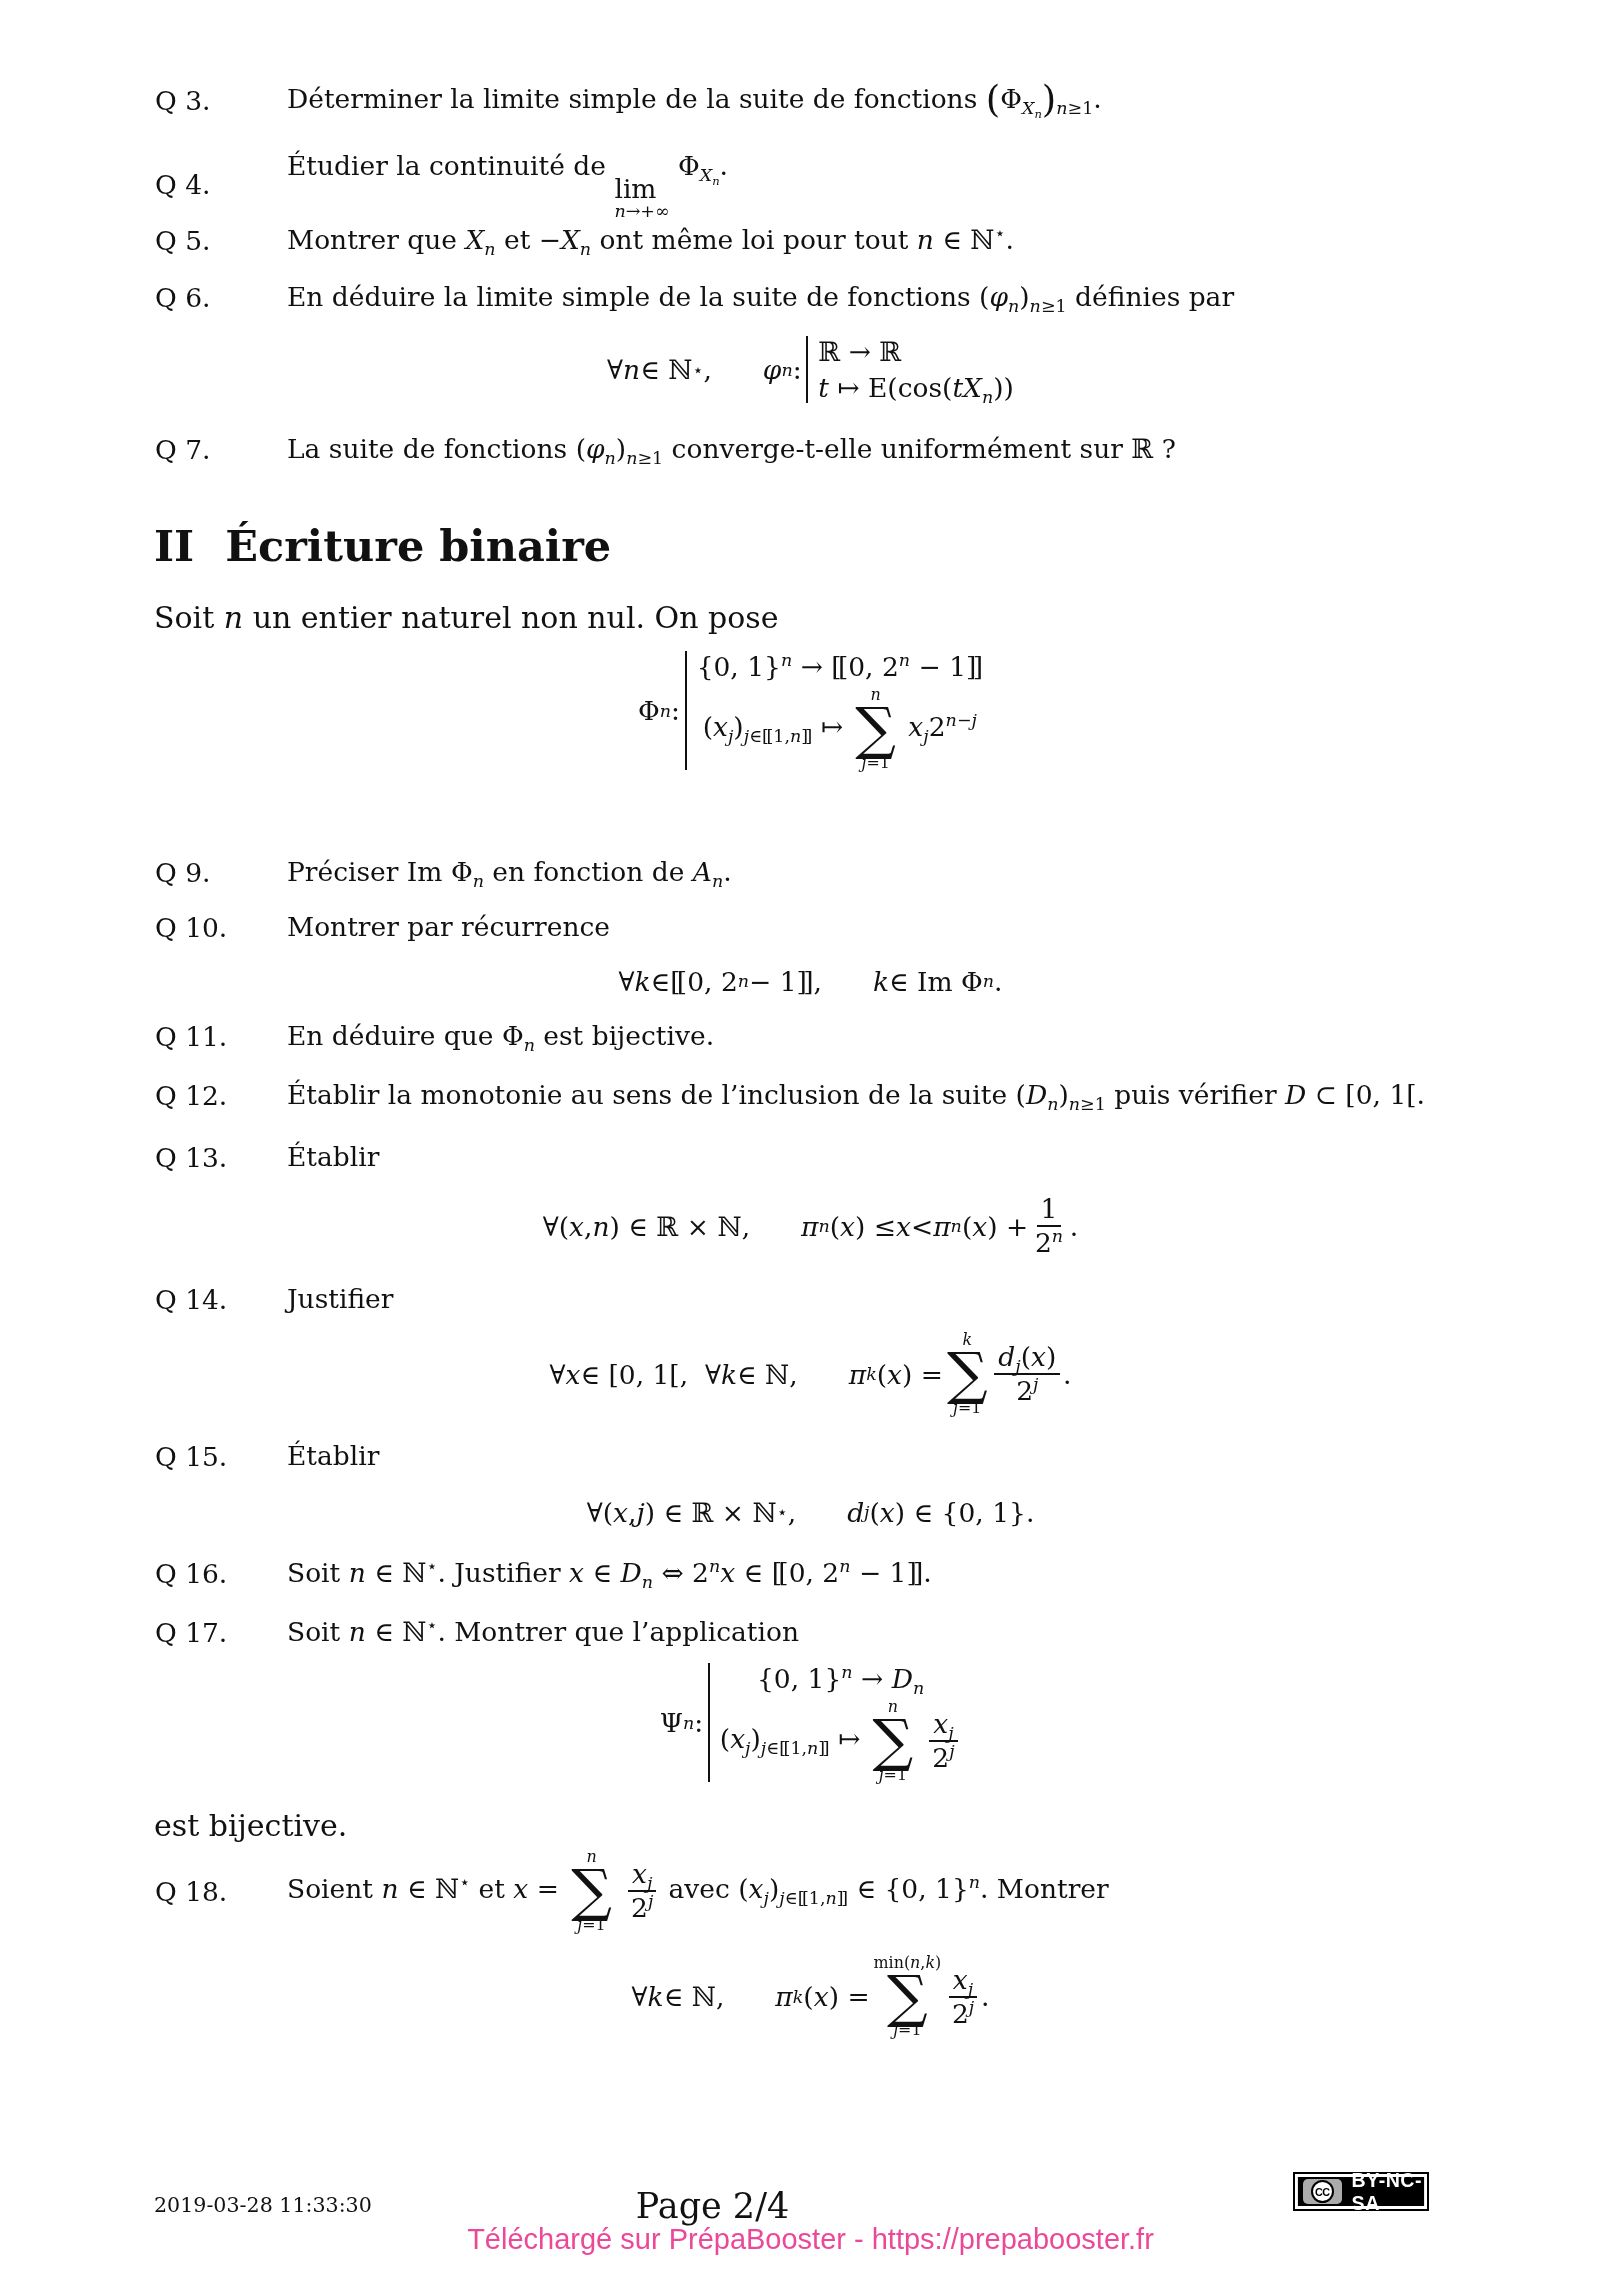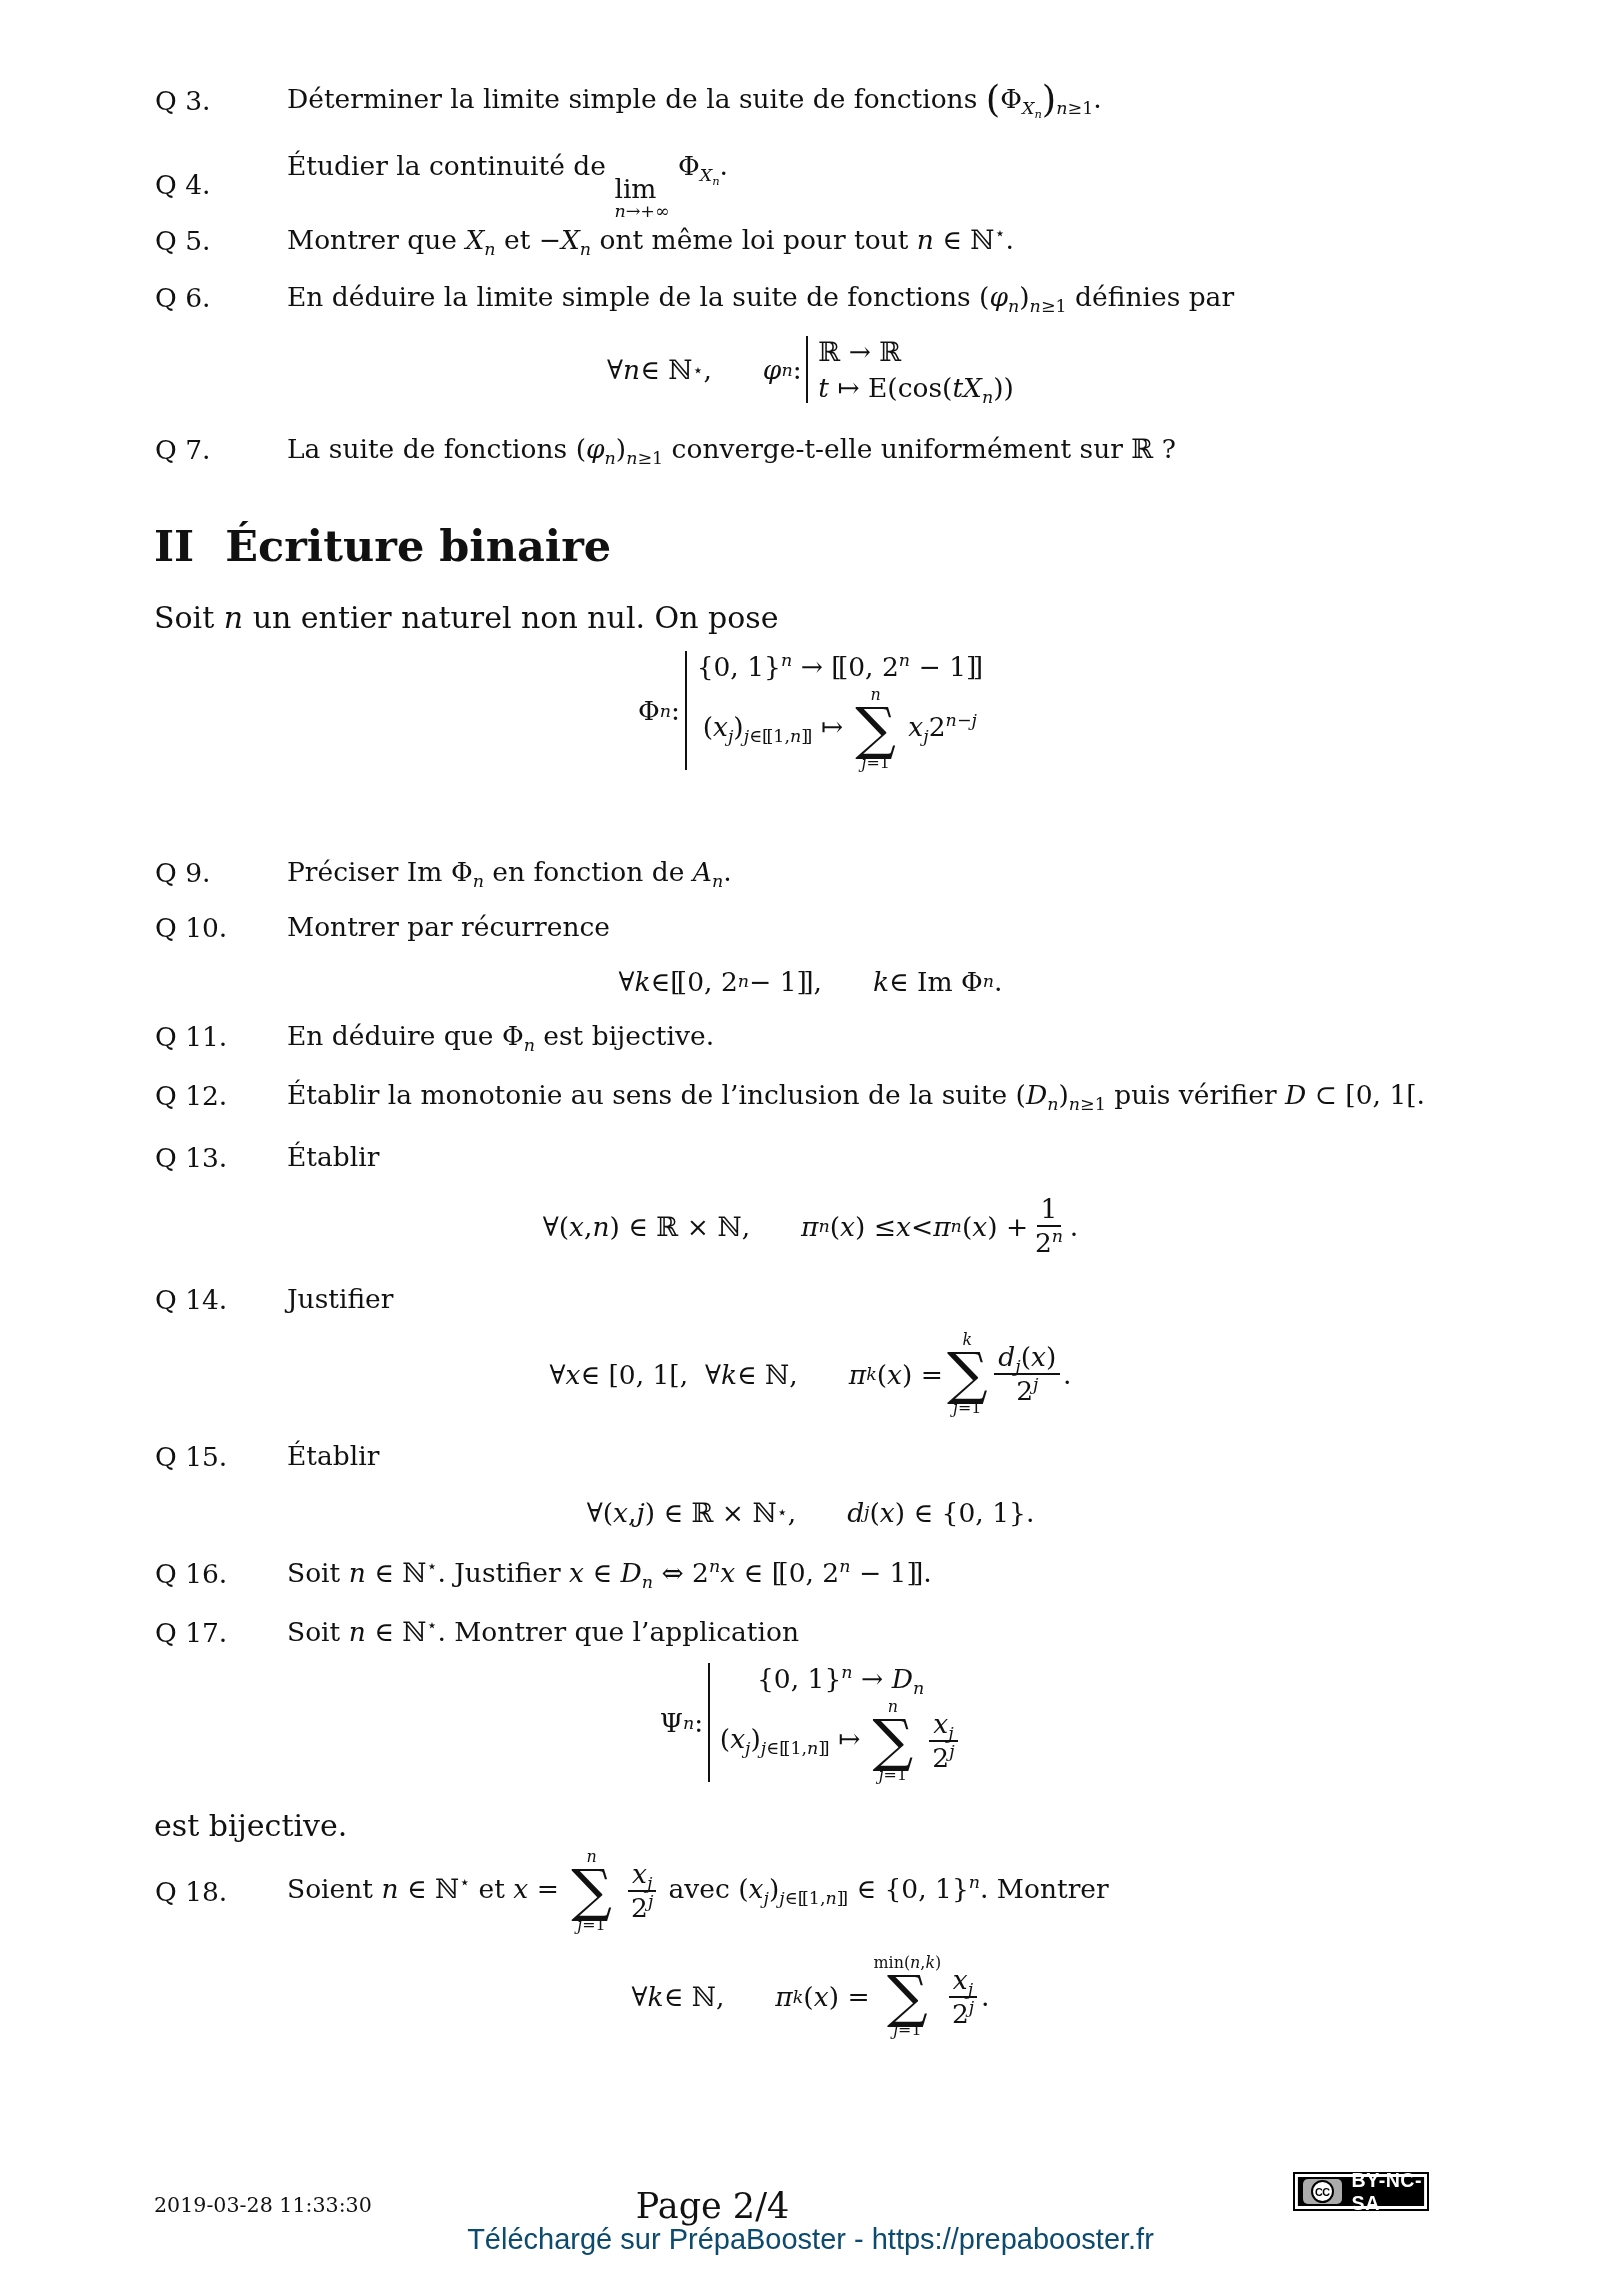--- a/index.html
+++ b/index.html
@@ -40,21 +40,21 @@
   .badge { position:absolute; left:1293px; top:2172px; width:136px; height:39px; background:#000;
            border:2.9px solid #000; box-shadow:inset 0 0 0 2.9px #fff; box-sizing:border-box;
            display:flex; align-items:center; font-family:"Liberation Sans","DejaVu Sans",sans-serif; }
   .badge .chip { width:51px; height:25.5px; background:#ababab; border-radius:4.9px; margin-left:7.8px;
                  display:flex; align-items:center; justify-content:center; }
   .badge .cc { width:23.5px; height:23.5px; background:#fff; border:2.9px solid #000; border-radius:50%;
                display:flex; align-items:center; justify-content:center; font-weight:bold; font-size:10.8px;
                color:#000; box-sizing:border-box; letter-spacing:-0.5px; }
   .badge .lbl { color:#fff; font-weight:bold; font-size:19.6px; margin-left:9.8px; letter-spacing:0.5px; }
   .download { position:absolute; left:0; top:2223px; width:1621px; text-align:center;
-              font-family:"Liberation Sans","DejaVu Sans",sans-serif; font-size:29px; color:#0c4a6e; }
+              font-family:"Liberation Sans","DejaVu Sans",sans-serif; font-size:29px; color:#ec4899; }
 </style>
 </head>
 <body>
 
 <div class="page">
 
   <div class="q" style="top:76px">
       <span class="ql">Q 3.</span>
       <span class="qt">Déterminer la limite simple de la suite de fonctions <span class="bp">(</span>Φ<sub><span class="i">X</span><sub class="i">n</sub></sub><span class="bp">)</span><sub><span class="i">n</span>≥1</sub>.</span>
     </div>

